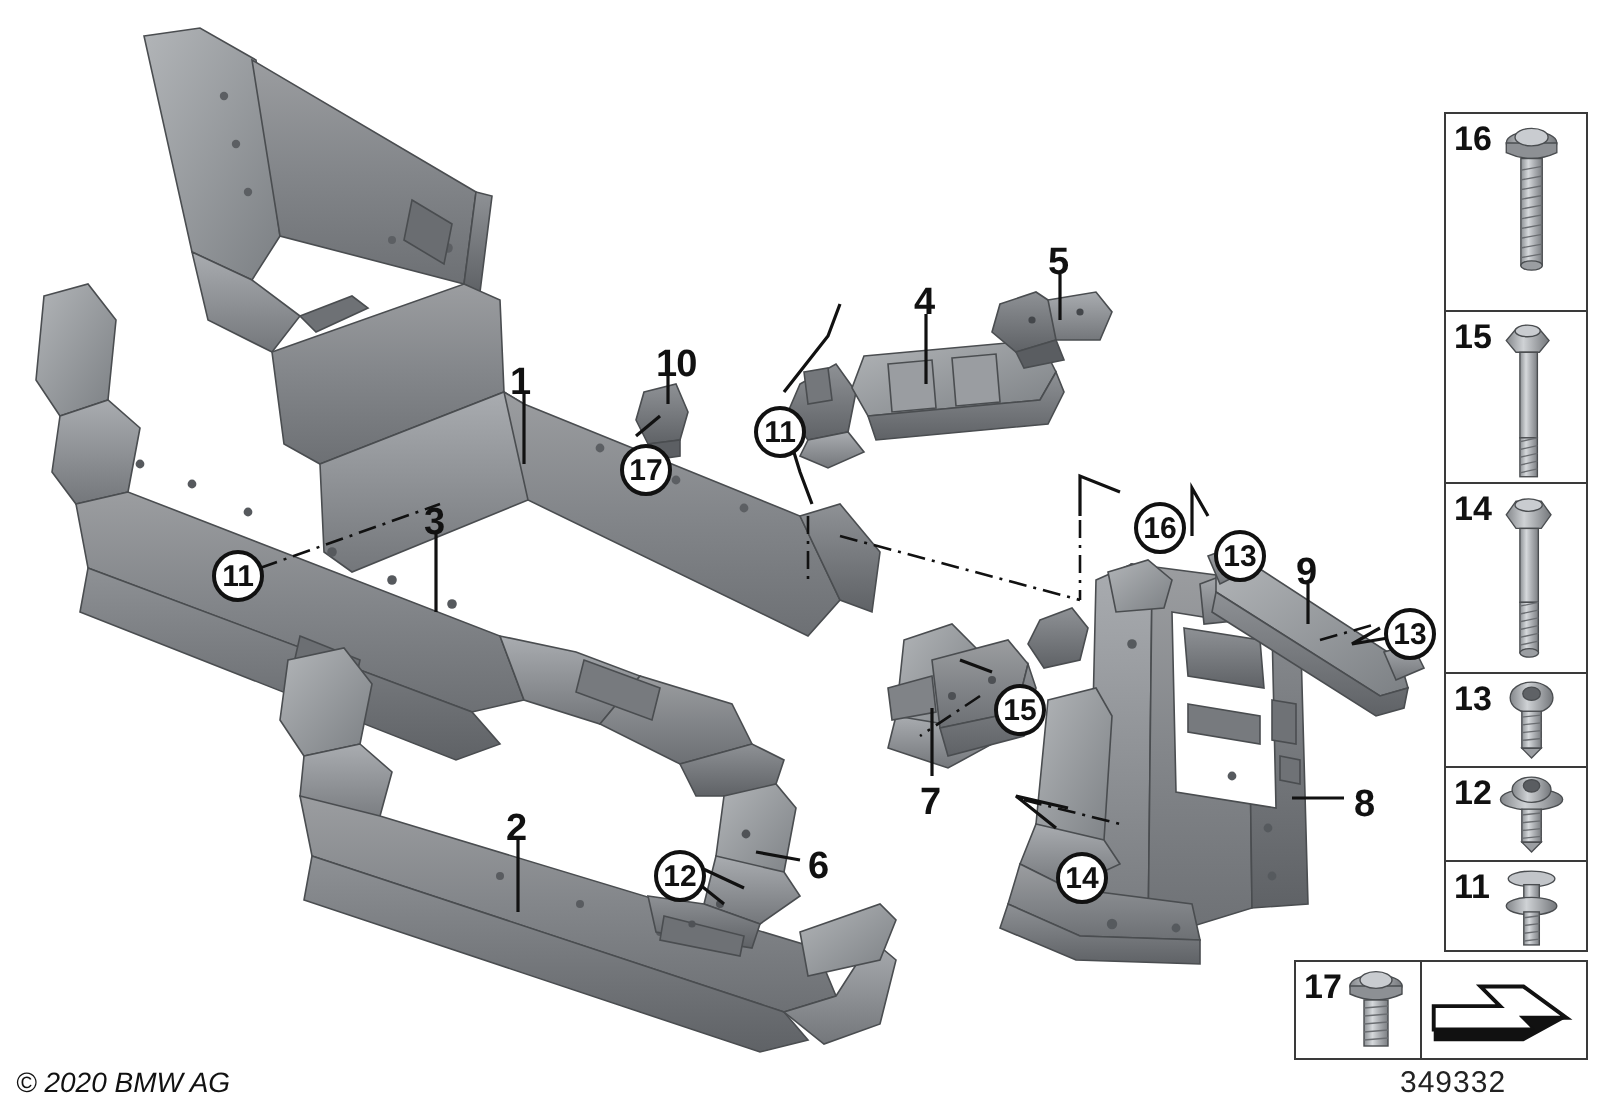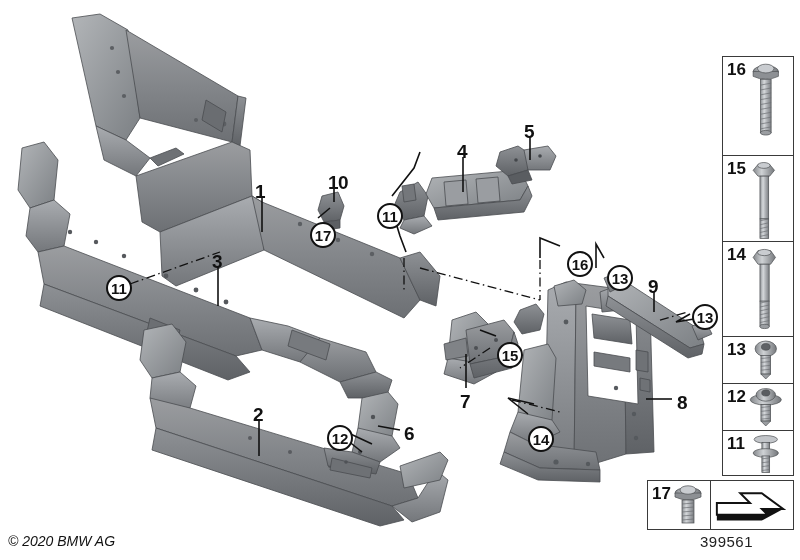--- a/index.html
+++ b/index.html
@@ -463,16 +463,16 @@
       </svg>
     </div>
     <div class="cellB">
       <svg class="lart" viewBox="0 0 84 48">
         <path d="M6,34 L6,22 L40,22 L30,12 L52,12 L74,28 L52,28 L58,34 Z" fill="#ffffff" stroke="#111" stroke-width="2"></path>
         <path d="M6,34 L58,34 L52,28 L74,28 L52,40 L6,40 Z" fill="#111" stroke="none"></path>
       </svg>
     </div>
   </div>
 
-  <div class="partno">399561</div>
+  <div class="partno">349332</div>
   <div class="copyright">© 2020 BMW AG</div>
 
 </div>
 
 </body></html>

